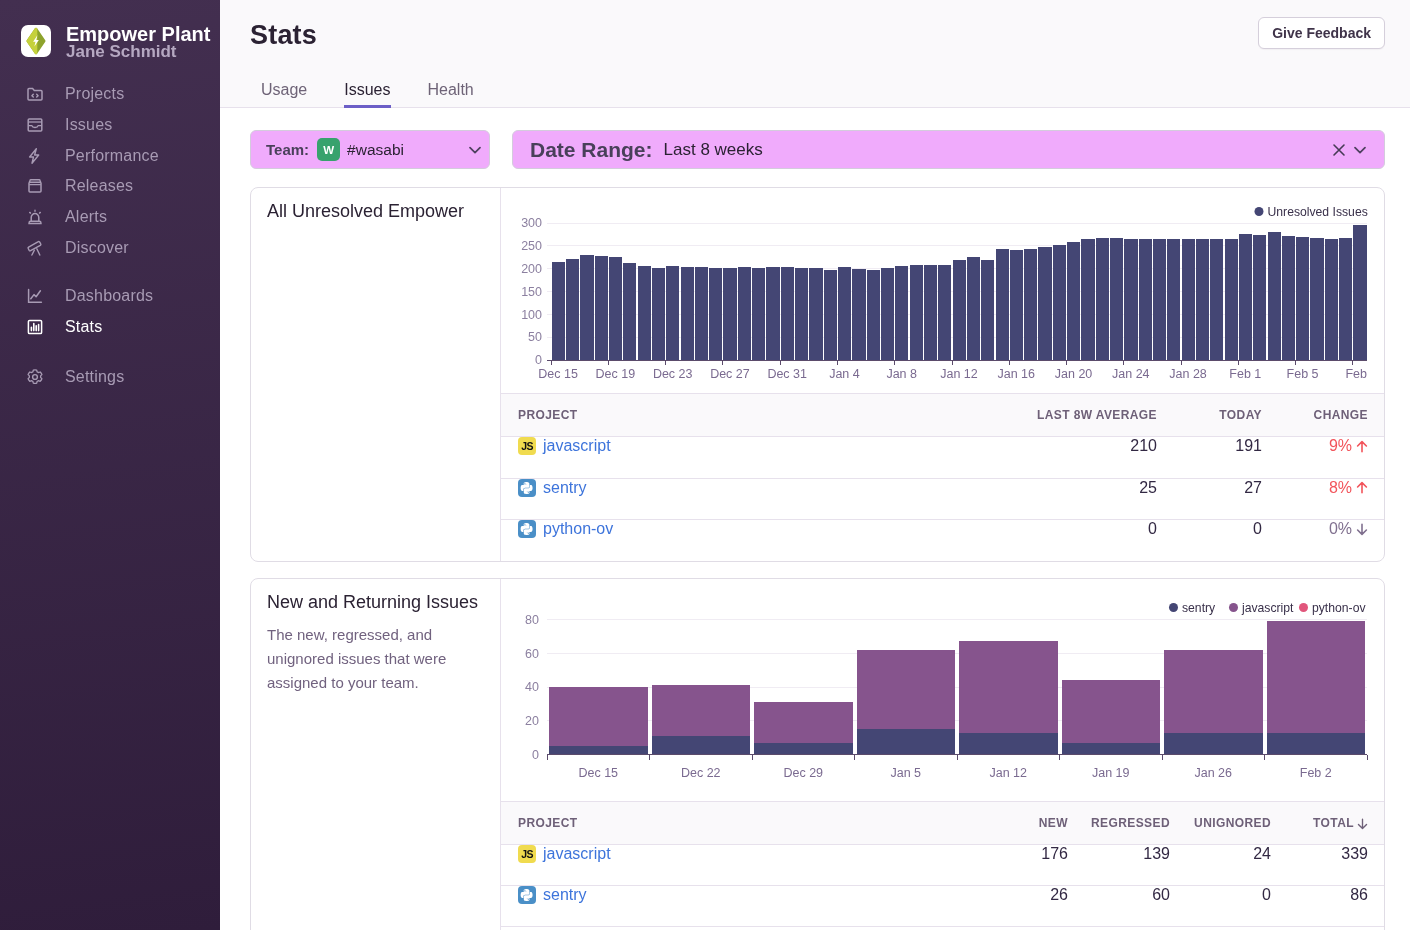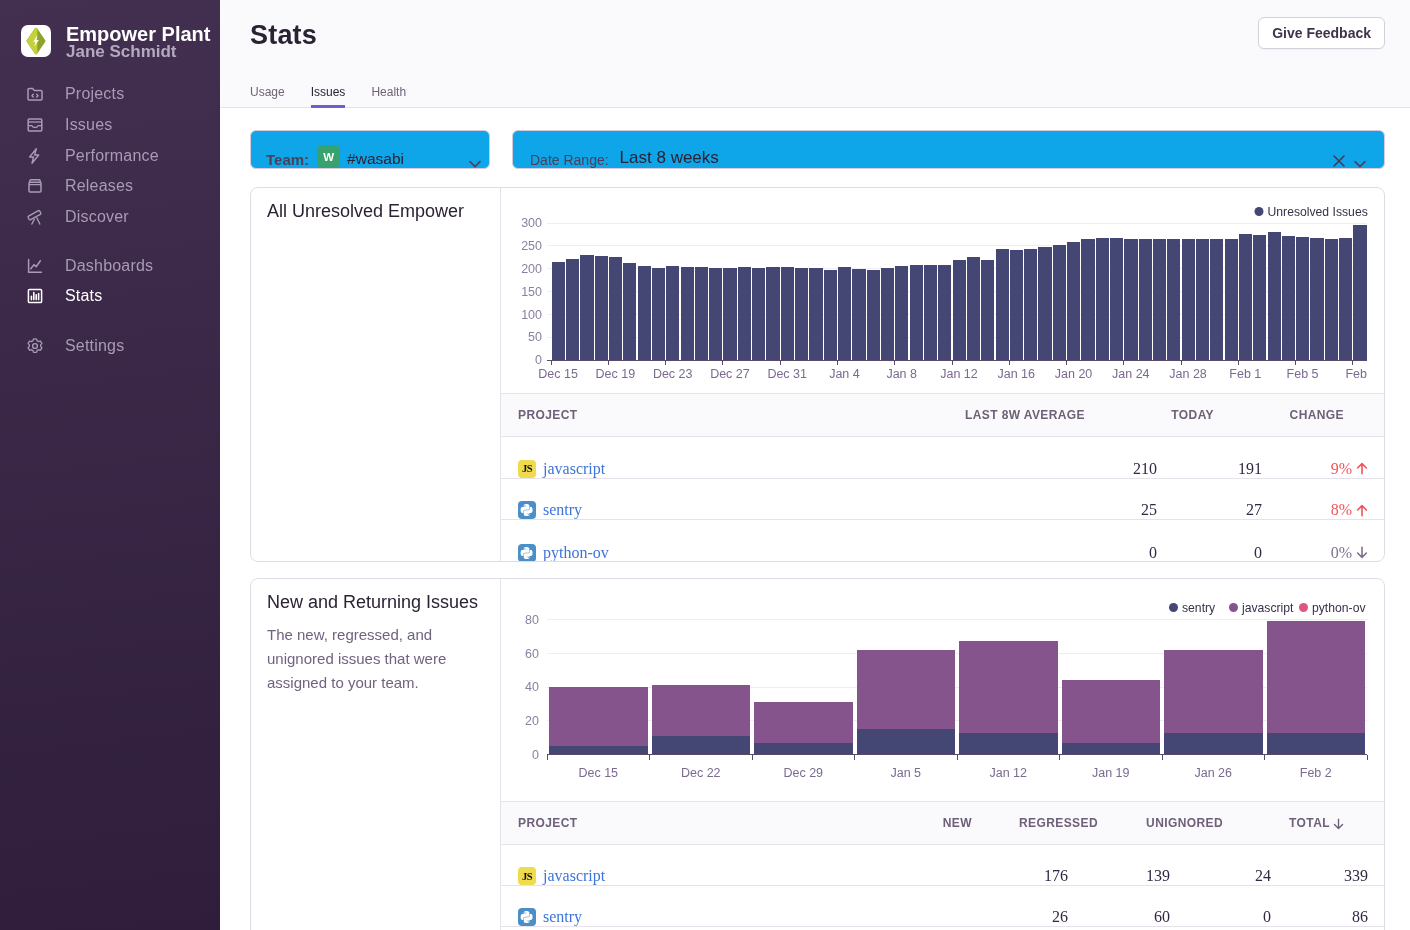--- a/index.html
+++ b/index.html
@@ -13,35 +13,35 @@
 .navs { position:absolute; top:79px; left:1px; width:220px; }
 .nav-item { height:30.7px; display:flex; align-items:center; color:#a89bb4; font-size:16px; letter-spacing:0.2px; }
 .nav-item.active { color:#fff; }
 .nicon { width:18px; height:18px; margin-left:25px; margin-right:21px; flex:none; }
 .nicon svg { width:18px; height:18px; display:block; }
 .main { position:absolute; left:220px; top:0; width:1190px; height:930px; }
 .hdr { position:relative; height:108px; background:#faf9fb; border-bottom:1px solid #e7e1ec; }
 .hdr h1 { position:absolute; left:30px; top:20px; font-size:27px; color:#2b2233; letter-spacing:0.2px; }
 .gfb { position:absolute; right:25px; top:17px; height:32px; padding:0 13px; background:#fff; border:1px solid #d5cfdb; border-radius:6px; font-size:14px; font-weight:bold; color:#3f3349; display:flex; align-items:center; box-shadow:0 1px 1px rgba(40,30,60,0.04); }
 .tabs { position:absolute; left:30px; bottom:-1px; display:flex; }
-.tab { font-size:12px; color:#6e6377; padding-bottom:9px; margin-right:26px; }
+.tab { font-size:16px; color:#6e6377; padding-bottom:9px; margin-right:26px;margin-left:11px; }
 .tab.active { color:#2b2233; border-bottom:3px solid #6c5fc7; padding-bottom:6px; }
 .content { position:relative; background:#fff; }
-.selbox { position:absolute; height:39px; background:#0ea5e9; border:1px solid #d4cbdd; border-radius:6px; display:flex; align-items:flex-end; }
+.selbox { position:absolute; height:39px; background:#f0abfc; border:1px solid #d4cbdd; border-radius:6px; display:flex; align-items:center; }
 .panel { position:absolute; left:30px; width:1135px; background:#fff; border:1px solid #e0dce5; border-radius:8px; overflow:hidden; }
 .pleft { position:absolute; left:0; top:0; bottom:0; width:250px; border-right:1px solid #e7e1ec; padding:13px 8px 0 16px; }
 .ptitle { font-size:18px; color:#2b2233; }
 .pdesc { margin-top:10px; font-size:15px; line-height:24px; color:#71627f; }
 .chart { position:absolute; }
 .axl { font-size:12.5px; fill:#8c80a0; font-family:"Liberation Sans", sans-serif; }
 .axlx { font-size:12.5px; fill:#7a6a90; font-family:"Liberation Sans", sans-serif; }
 .leg { font-size:12.2px; fill:#39304a; font-family:"Liberation Sans", sans-serif; }
 .tbl { position:absolute; left:250px; width:884px; }
-.trh { display:flex; align-items:center; height:44px; background:#faf9fb; border-top:1px solid #e7e1ec; border-bottom:1px solid #e7e1ec; font-size:12px; font-weight:bold; color:#6e6078; letter-spacing:0.4px;gap:24px; }
-.tr { display:flex; align-items:flex-end; border-bottom:1px solid #e7e1ec; font-size:16px; color:#322843;font-family:Liberation Serif, serif; }
+.trh { display:flex; align-items:center; height:44px; background:#faf9fb; border-top:1px solid #e7e1ec; border-bottom:1px solid #e7e1ec; font-size:12px; font-weight:bold; color:#6e6078; letter-spacing:0.4px; }
+.tr { display:flex; align-items:flex-start; border-bottom:1px solid #e7e1ec; font-size:16px; color:#322843; }
 .tr.last { border-bottom:none; }
 .c1 { flex:1; padding-left:17px; display:flex; align-items:center; }
 .cr { text-align:right; }
 .picon { width:18px; height:18px; border-radius:4px; margin-right:7px; display:inline-flex; align-items:center; justify-content:center; flex:none; }
 .plink { color:#3d74db; }
 .red { color:#f2545b; }
 .gray { color:#80708f; }
 </style>
 </head>
 <body>
@@ -90,20 +90,30 @@
       </div>
 <div class="nav-item">
         <span class="nicon">
           <svg viewBox="0 0 18 18">
             <path d="M3.4 5.2 4 3.4c.1-.4.5-.6.9-.6h8.2c.4 0 .8.2.9.6l.6 1.8" fill="none" stroke="currentColor" stroke-width="1.5"></path>
             <rect x="3" y="5.2" width="12" height="9.8" rx="1" fill="none" stroke="currentColor" stroke-width="1.5"></rect>
             <path d="M3.2 7.6h11.6" stroke="currentColor" stroke-width="1.3"></path>
           </svg>
         </span>
         <span>Releases</span>
+      </div>
+<div class="nav-item">
+        <span class="nicon">
+          <svg viewBox="0 0 18 18">
+            <path d="M5.2 13.2V9.4a3.8 3.8 0 0 1 7.6 0v3.8" fill="none" stroke="currentColor" stroke-width="1.5"></path>
+            <path d="M3 14.9c0-.9.7-1.7 1.7-1.7h8.6c1 0 1.7.8 1.7 1.7v.6H3z" fill="none" stroke="currentColor" stroke-width="1.4"></path>
+            <path d="M9 2.2v1M3.7 4.4l.8.7M14.3 4.4l-.8.7" stroke="currentColor" stroke-width="1.4" stroke-linecap="round"></path>
+          </svg>
+        </span>
+        <span>Alerts</span>
       </div>
 <div class="nav-item">
         <span class="nicon">
           <svg viewBox="0 0 18 18">
             <path d="M2.6 8.1 12.3 2.7c.5-.3 1.1-.1 1.4.4l1 1.8c.3.5.1 1.1-.4 1.4L4.6 11.7c-.5.3-1.1.1-1.4-.4l-1-1.8c-.3-.5-.1-1 .4-1.4z" fill="none" stroke="currentColor" stroke-width="1.4"></path>
             <path d="M8.3 11.2 5.9 16M10.8 9.8l3 6.2" fill="none" stroke="currentColor" stroke-width="1.4" stroke-linecap="round"></path>
           </svg>
         </span>
         <span>Discover</span>
       </div>
@@ -151,21 +161,21 @@
       <span style="font-size:15px;font-weight:bold;color:#49405a;margin-left:15px">Team:</span>
       <span style="width:23px;height:23px;border-radius:5px;background:#37a26d;color:#fff;font-size:11.5px;font-weight:bold;display:flex;align-items:center;justify-content:center;margin-left:8px">W</span>
       <span style="font-size:15.5px;color:#2b2233;margin-left:7px">#wasabi</span>
       <span style="margin-left:auto;margin-right:8px;display:flex">
           <svg width="12" height="8" viewBox="0 0 12 8">
             <path d="M1 1.6 6 6.6 11 1.6" fill="none" stroke="#4f4160" stroke-width="1.7" stroke-linecap="round" stroke-linejoin="round"></path>
           </svg>
         </span>
     </div>
     <div class="selbox" style="left:292px; top:22px; width:873px;">
-      <span style="font-size:14px;font-weight:normal;color:#49405a;margin-left:17px">Date Range:</span>
+      <span style="font-size:21px;font-weight:bold;color:#49405a;margin-left:17px">Date Range:</span>
       <span style="font-size:17px;color:#2b2233;margin-left:11px">Last 8 weeks</span>
       <span style="margin-left:auto;display:flex;align-items:center">
           <svg width="14" height="14" viewBox="0 0 14 14">
             <path d="M2 2l10 10M12 2 2 12" fill="none" stroke="#463a55" stroke-width="1.6" stroke-linecap="round"></path>
           </svg>
         </span>
       <span style="margin-left:8px;margin-right:18px;display:flex">
           <svg width="12" height="8" viewBox="0 0 12 8">
             <path d="M1 1.6 6 6.6 11 1.6" fill="none" stroke="#4f4160" stroke-width="1.7" stroke-linecap="round" stroke-linejoin="round"></path>
           </svg>

